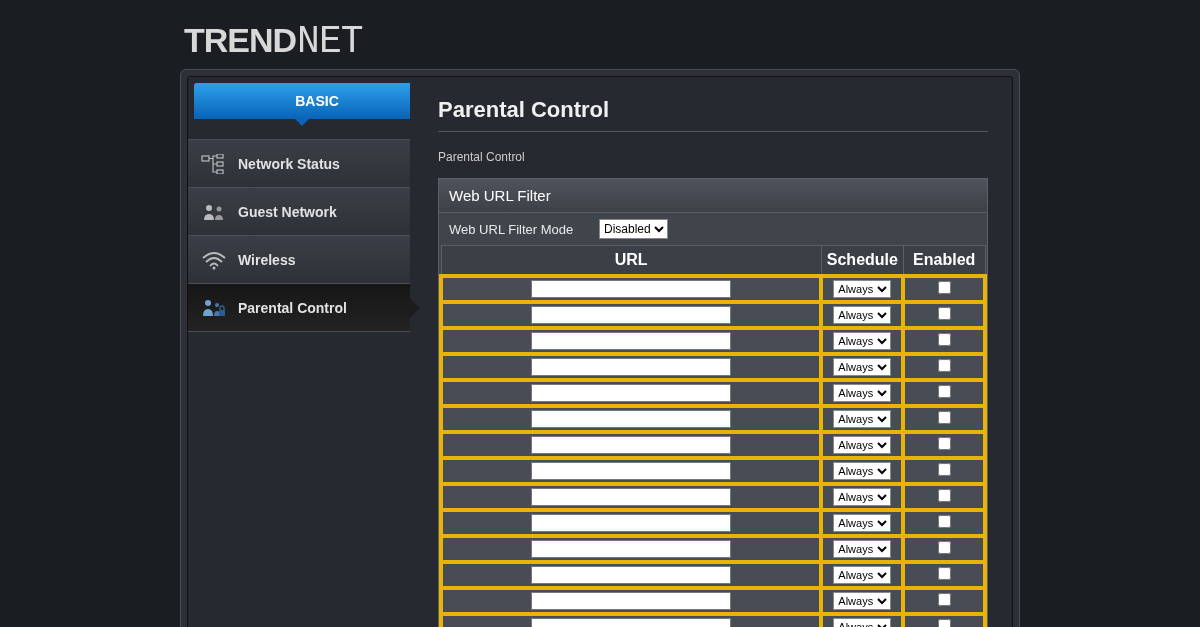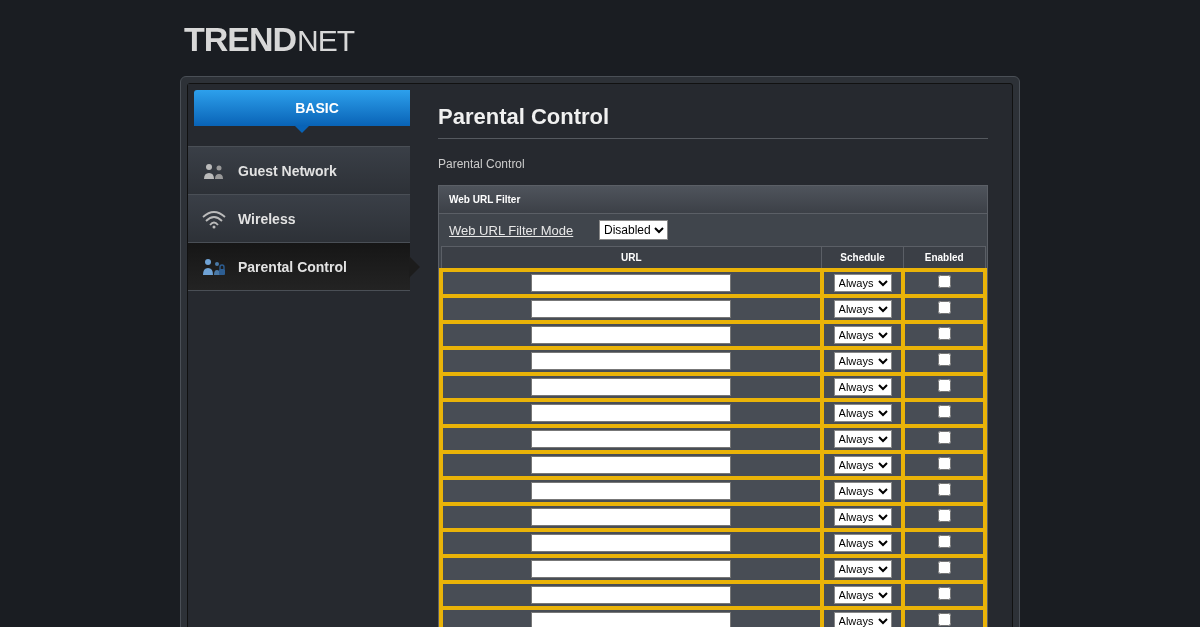--- a/index.html
+++ b/index.html
@@ -1,21 +1,21 @@
 <!DOCTYPE html>
 <html><head>
 <meta charset="utf-8">
 <style>
 * { box-sizing: border-box; margin: 0; padding: 0; }
 body { background: #1a1d22; font-family: Arial, sans-serif; color: #ccc; font-size: 13px; overflow: hidden; }
 .viewport { width: 1200px; height: 627px; position: relative; overflow-y: scroll; overflow-x: hidden; }
 .inner-page { background: #1a1d22; min-height: 900px; }
 .content-wrapper { width: 840px; margin-left: 180px; padding-top: 20px; }
 
-.header { display: flex; justify-content: space-between; align-items: flex-start; margin-bottom: 17px; padding: 0 4px; gap: 12px; }
+.header { display: flex; justify-content: space-between; align-items: flex-start; margin-bottom: 6px; padding: 0 4px; gap: 12px; }
 .logo { font-family: Arial, sans-serif; font-size: 34px; font-weight: bold; color: #d8d8d8; letter-spacing: -1px; display: flex; align-items: baseline; }
 .logo .thin { font-weight: 300; }
 .model-block { text-align: right; color: #a6a6a6; font-size: 15px; font-weight: bold; line-height: 1.5; }
 
 .panel-outer { background: #2d3137; border: 1px solid #4a4f56; border-radius: 6px; padding: 6px; }
 .panel-body { display: flex; align-items: stretch; background: #26292f; border-radius: 3px; border: 1px solid #111; }
 
 .sidebar { width: 222px; flex-shrink: 0; background: #26292f; }
 .tabs { display: flex; padding-left: 6px; padding-top: 6px; }
 .tab { flex: 1 1 auto; height: 36px; line-height: 36px; text-align: center; font-weight: bold; font-size: 14px; cursor: pointer; }
@@ -29,27 +29,27 @@
 .nav-item .ico { width: 32px; height: 24px; margin-right: 8px; display: flex; align-items: center; justify-content: center; }
 .nav-item.active { background: linear-gradient(#161616, #232323); }
 .nav-item.active::after { content: ""; position: absolute; right: -10px; top: 50%; transform: translateY(-50%); width: 0; height: 0; border-top: 11px solid transparent; border-bottom: 11px solid transparent; border-left: 11px solid #1c1c1c; }
 
 .main { flex: 1; padding: 20px 24px 30px 28px; }
 .page-title { color: #f0f0f0; font-size: 22px; font-weight: bold; margin-bottom: 8px; }
 hr.rule { border: none; border-top: 1px solid #55595f; margin-bottom: 18px; }
 .breadcrumb { color: #ccc; font-size: 12px; margin-bottom: 14px; }
 
 .section-box { border: 1px solid #5b5f66; background: #40454c; }
-.section-head { background: linear-gradient(#4f545c, #3c4047); color: #fff; font-weight: bold; font-size: 10px; padding: 8px 10px; border-bottom: 1px solid #5b5f66; }
+.section-head { background: linear-gradient(#4f545c, #3c4047); color: #fff; font-weight: normal; font-size: 15px; padding: 8px 10px; border-bottom: 1px solid #5b5f66; }
 .section-row { display: flex; align-items: center; padding: 6px 10px; color: #e8e8e8; font-size: 13px; }
-.section-row .lbl { width: 150px; text-decoration: underline; }
+.section-row .lbl { width: 150px; }
 .section-row select { font-size: 12px; height: 20px; background: #fff; border: 1px solid #888; }
 
 .filter-table { width: 100%; border-collapse: collapse; margin-top: 0; }
-.filter-table th { background: #3b3f46; color: #fff; font-weight: bold; font-size: 10px; padding: 5px; border: 1px solid #5b5f66; }
+.filter-table th { background: #3b3f46; color: #fff; font-weight: bold; font-size: 16px; padding: 5px; border: 1px solid #5b5f66; }
 .filter-table td { border: 4px solid #eab308; padding: 2px 4px; text-align: center; background: #484d55; height: 20px; }
 .filter-table td.urlcell { background: #484d55; }
 .url-input { width: 200px; height: 18px; border: 1px solid #777; background: #fff; display: inline-block; }
 .sch-select { font-size: 11px; height: 18px; background: #fff; border: 1px solid #888; width: 58px; }
 input[type=checkbox] { width: 13px; height: 13px; }
 
 
 .viewport::-webkit-scrollbar { width: 16px; }
 .viewport::-webkit-scrollbar-track { background: #ececec; }
 .viewport::-webkit-scrollbar-thumb { background: #bfbfbf; border: 1px solid #9a9a9a; border-radius: 2px; }
@@ -58,34 +58,46 @@
 </head>
 <body>
 
 <div class="viewport">
 <div class="inner-page">
 <div class="content-wrapper">
 
   <div class="header">
     <div class="logo">
       <span>TREND</span>
-            <span class="thin" style="font-weight:300; font-size:30px; margin-left:1px;">NET</span>
+            <span class="thin" style="font-weight:300; font-size:38px; margin-left:1px;font-family:Liberation Mono, monospace;">NET</span>
     </div>
   </div>
 
   <div class="panel-outer">
   <div class="panel-body">
 
     <div class="sidebar">
       <div class="tabs">
         <div class="tab tab-active">BASIC</div>
       </div>
       <div class="gap"></div>
       <div class="nav-list">
 
+        <div class="nav-item">
+          <span class="ico">
+            <svg width="26" height="20" viewBox="0 0 26 20">
+              <rect x="1" y="2" width="7" height="5" fill="none" stroke="#bbb" stroke-width="1.2"></rect>
+              <rect x="16" y="0" width="6" height="4" fill="none" stroke="#bbb" stroke-width="1.2"></rect>
+              <rect x="16" y="8" width="6" height="4" fill="none" stroke="#bbb" stroke-width="1.2"></rect>
+              <rect x="16" y="16" width="6" height="4" fill="none" stroke="#bbb" stroke-width="1.2"></rect>
+              <path d="M8 4.5 H12 V2 H16 M12 4.5 V10 H16 M12 10 V18 H16" fill="none" stroke="#bbb" stroke-width="1.2"></path>
+            </svg>
+          </span>
+          <span>Network Status</span>
+        </div>
 
         <div class="nav-item">
           <span class="ico">
             <svg width="26" height="20" viewBox="0 0 26 20">
               <circle cx="8" cy="6" r="3" fill="#bbb"></circle>
               <path d="M3 18 Q3 12 8 12 Q13 12 13 18 Z" fill="#bbb"></path>
               <circle cx="18" cy="7" r="2.5" fill="#999"></circle>
               <path d="M14 18 Q14 13 18 13 Q22 13 22 18 Z" fill="#999"></path>
             </svg>
           </span>

